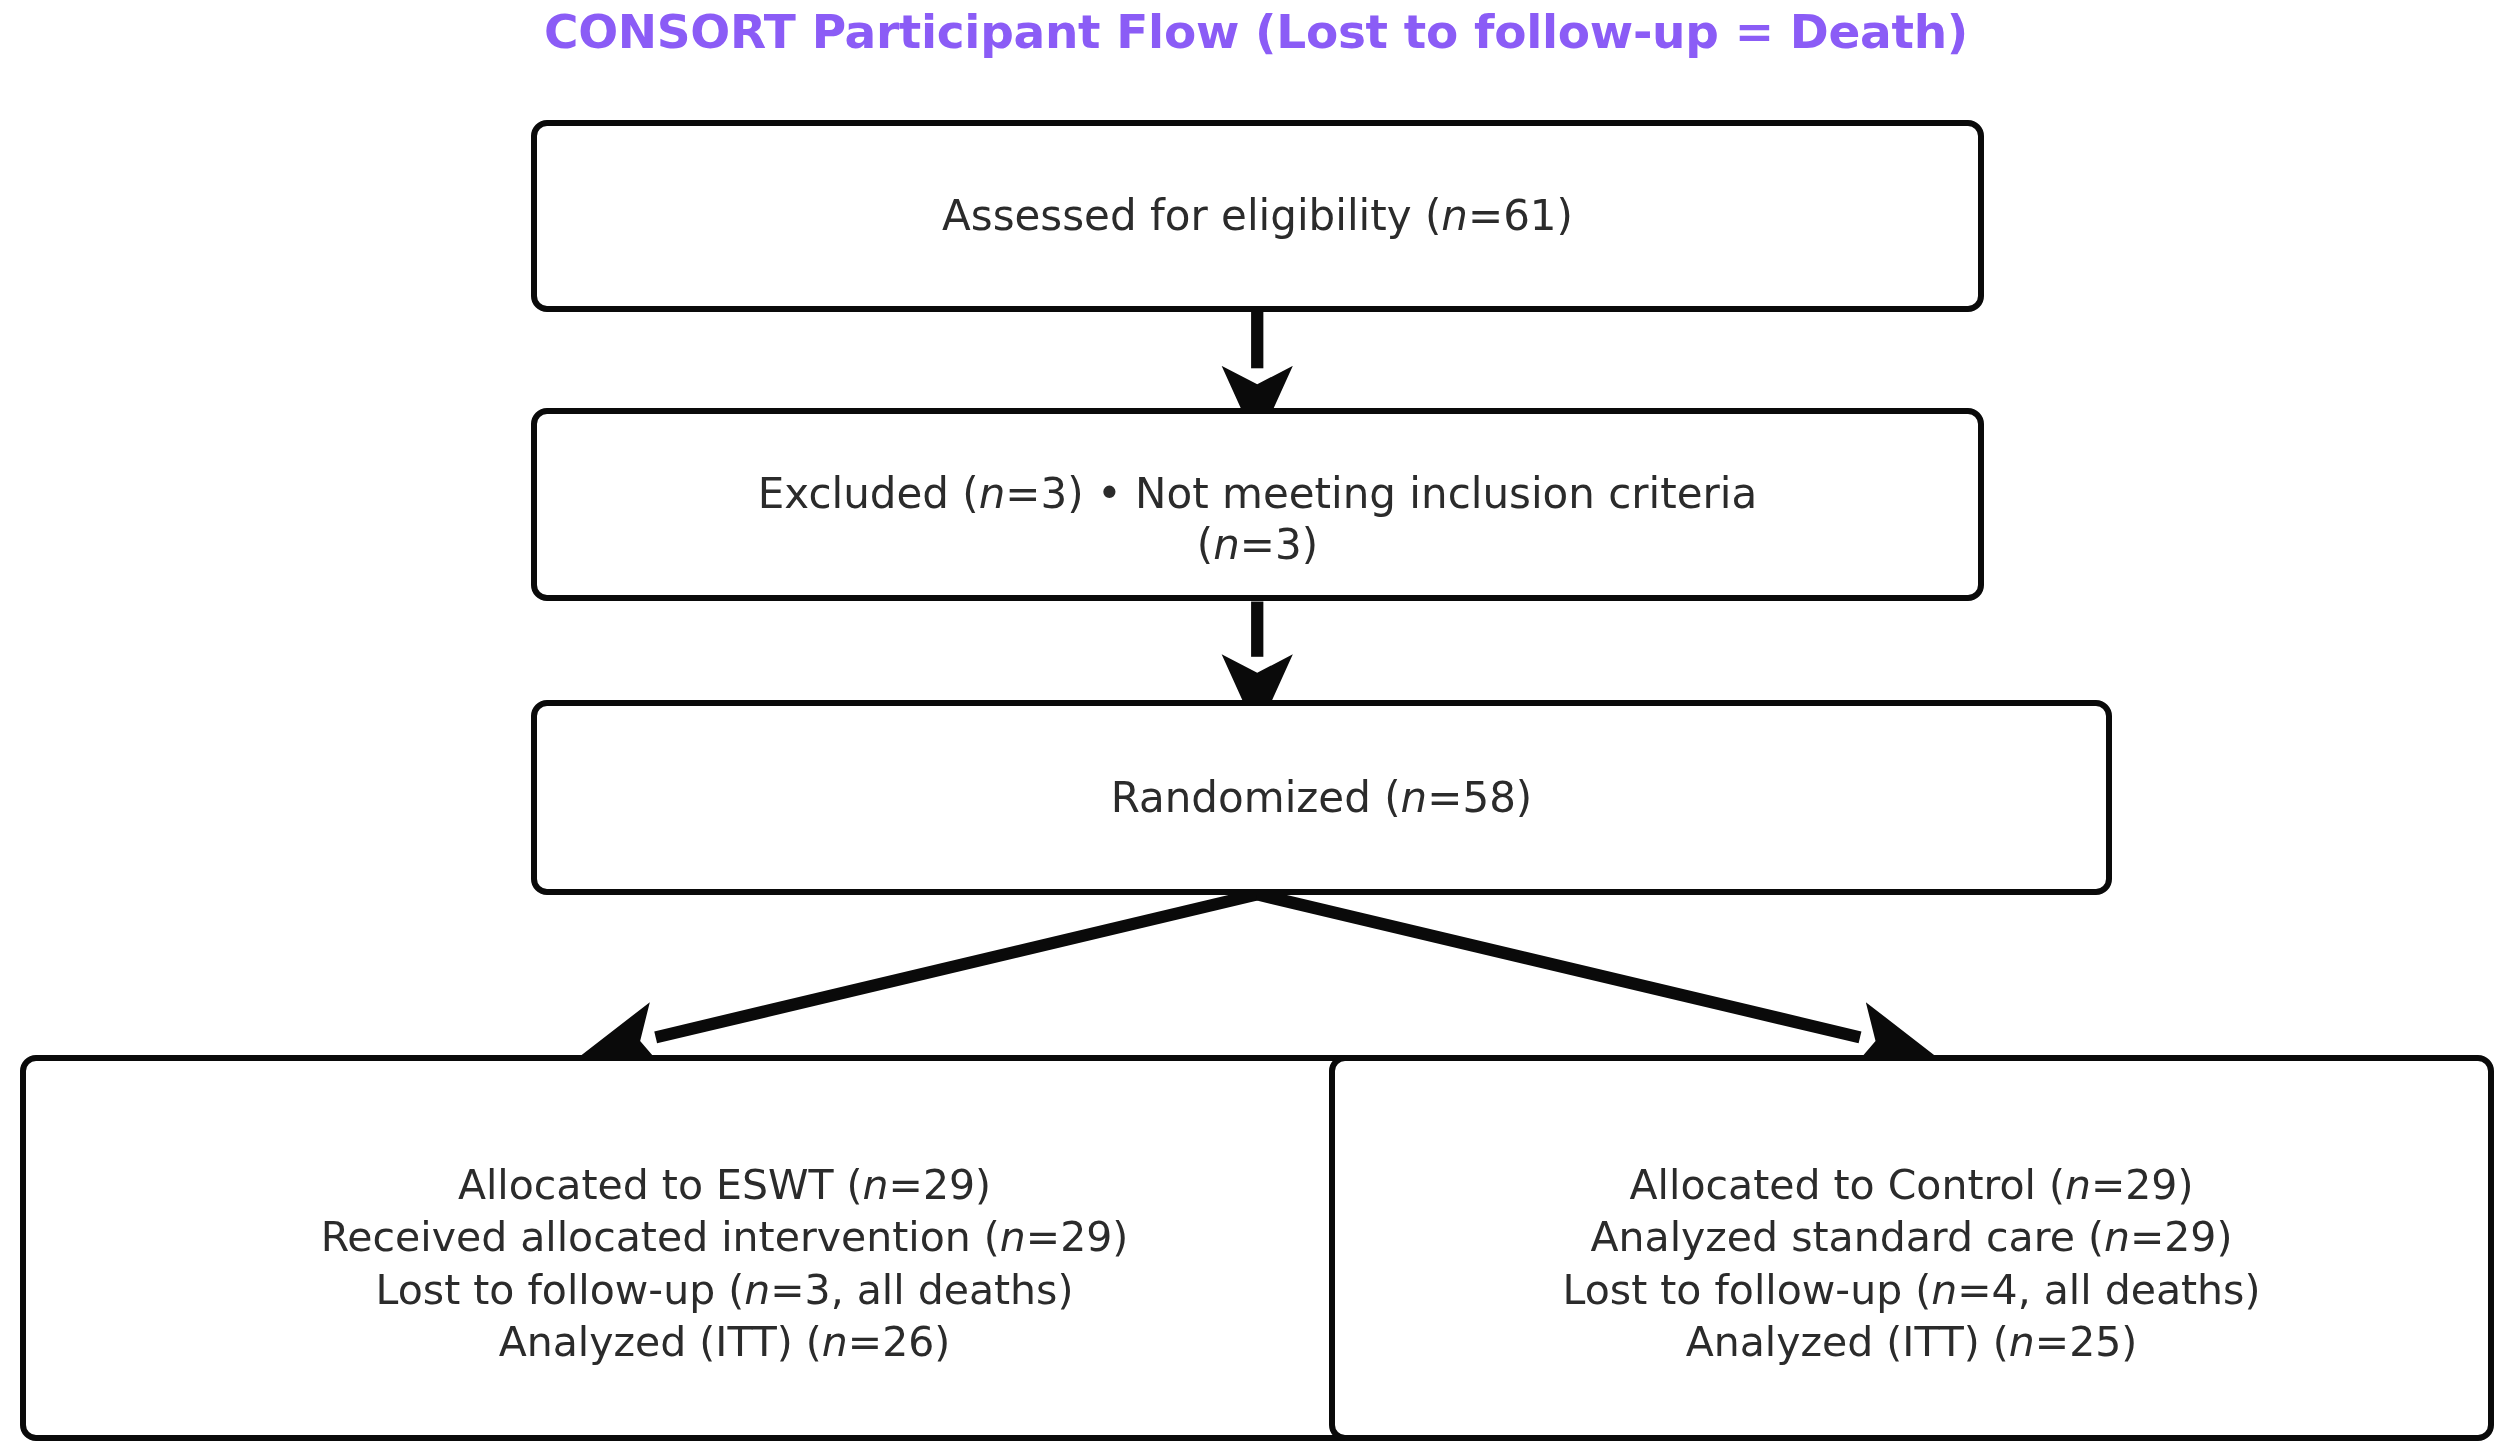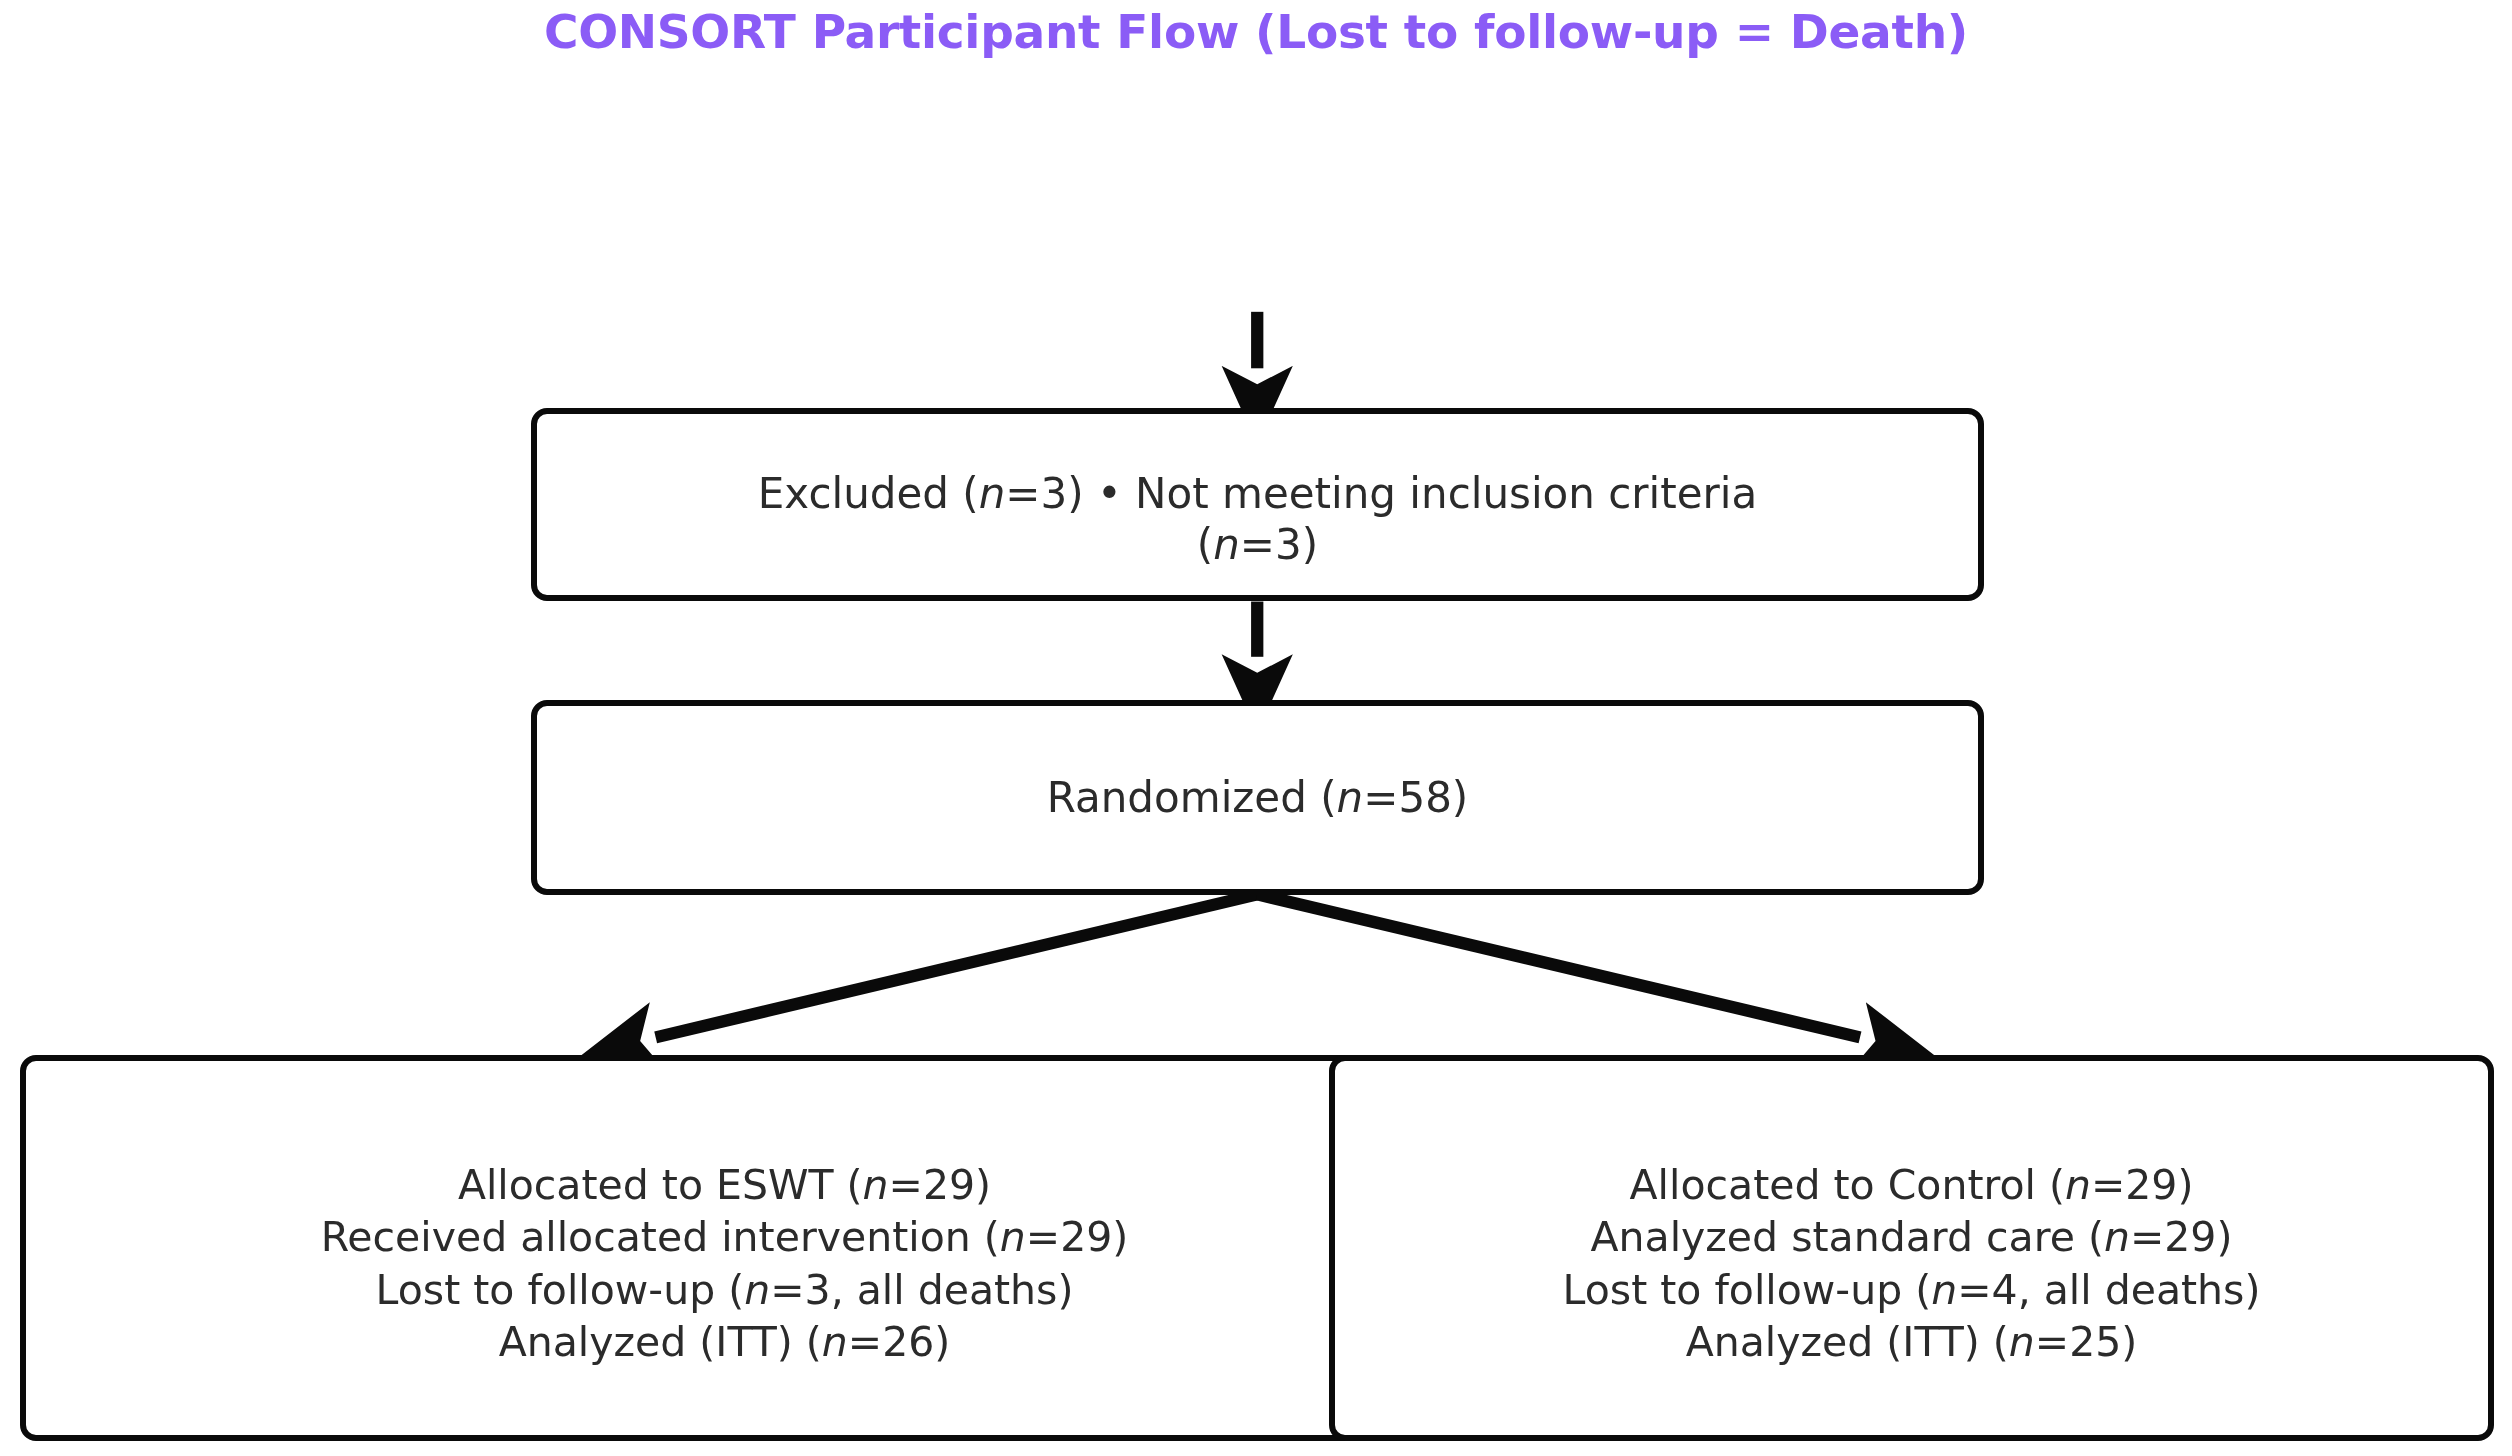--- a/index.html
+++ b/index.html
@@ -55,21 +55,21 @@
     font-style: italic;
   }
   .flowbox.multiline .btext {
     line-height: 1.21;
     margin-top: 31px;
   }
 
   
   #box-eligibility { left: 531px;  top: 120px;  width: 1453px; height: 192px; }
   #box-excluded    { left: 531px;  top: 408px;  width: 1453px; height: 193px; }
-  #box-randomized  { left: 531px;  top: 700px; width: 1453px; height: 195px; }
+  #box-randomized  { left: 531px;  top: 700px; width: 1581px; height: 195px; }
   #box-eswt        { left: 20px;   top: 1055px; width: 1409px; height: 386px; }
   #box-control     { left: 1329px; top: 1055px; width: 1165px; height: 386px; }
 
   
   #box-eswt .btext, #box-control .btext {
     font-size: 41px;
     line-height: 1.27;
   }
 
   
@@ -105,20 +105,25 @@
 
     <g>
       <line x1="2048" y1="1457" x2="1068" y2="1690" stroke="#0a0a0a" stroke-width="20" marker-end="url(#ah)"></line>
     </g>
 
     <g>
       <line x1="2048" y1="1457" x2="3030" y2="1690" stroke="#0a0a0a" stroke-width="20" marker-end="url(#ah)"></line>
     </g>
   </svg>
 
+  <div class="flowbox" id="box-eligibility">
+    <div class="btext">
+      <span>Assessed for eligibility (</span><em>n</em><span>=61)</span>
+    </div>
+  </div>
 
   <div class="flowbox multiline" id="box-excluded">
     <div class="btext">
       <span>Excluded (</span><em>n</em><span>=3) • Not meeting inclusion criteria</span><br>
       <span>(</span><em>n</em><span>=3)</span>
     </div>
   </div>
 
   <div class="flowbox" id="box-randomized">
     <div class="btext">

